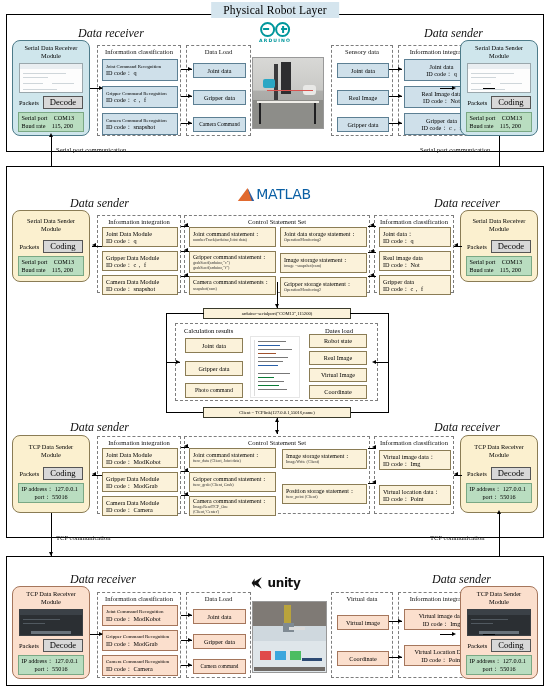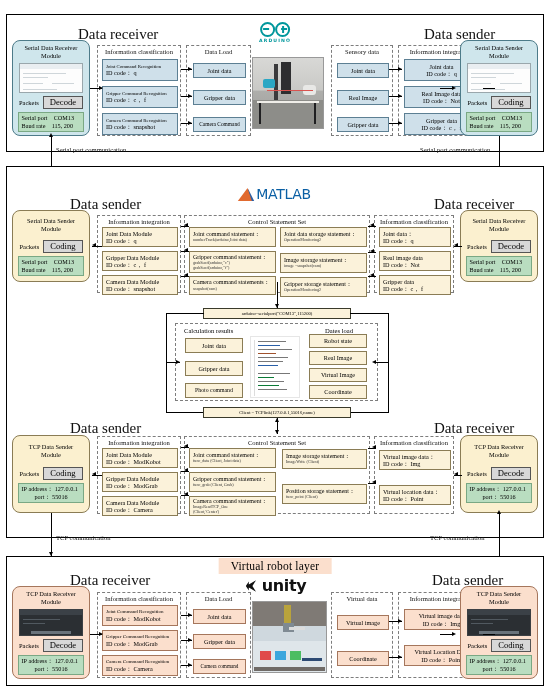--- a/index.html
+++ b/index.html
@@ -44,24 +44,24 @@
   .mat-tri { width:0;height:0; border-left:7px solid transparent; border-right:7px solid transparent;
              border-bottom:13px solid #e16a2f; transform:skewX(-12deg); }
   .mat-tri2 { width:0;height:0; margin-left:-11px;
              border-left:6px solid transparent; border-right:6px solid transparent;
              border-bottom:12px solid #2a5fa5; }
   .mat-txt { font-family:"DejaVu Sans", sans-serif; font-size:14px; color:#0a5fa4; font-weight:500; letter-spacing:-.3px; }
 
   .uni-row { display:flex; align-items:center; gap:4px; }
   .uni-mark { width:14px; height:14px; position:relative; }
   .uni-mark svg { display:block; }
-  .uni-txt { font-family:"DejaVu Sans", sans-serif; font-size:16px; font-weight:bold; color:#111; letter-spacing:-.4px; }
+  .uni-txt { font-family:"DejaVu Sans", sans-serif; font-size:12px; font-weight:bold; color:#111; letter-spacing:-.4px; }
 
   
-  .cap { position:absolute; font-size:15px; color:#111; white-space:nowrap; z-index:5; }
+  .cap { position:absolute; font-size:12px; color:#111; white-space:nowrap; z-index:5;font-style:italic; }
 
   
   .group { position:absolute; border:1px dashed #7d7d7d; }
   .group > .glabel { position:absolute; top:2px; left:50%; transform:translateX(-50%);
      font-size:6.6px; white-space:nowrap; color:#111; background:transparent; }
 
   
   .nd { position:absolute; border:1px solid #4b4b4b; display:flex; flex-direction:column;
         justify-content:center; padding:1px 3px; }
   .nd .l1 { font-size:6.2px; line-height:1.18; white-space:nowrap; }
@@ -116,20 +116,21 @@
 </style>
 </head>
 <body>
 
 <div class="page">
 
   <div class="layer" id="layer-physical"></div>
   <div class="layer" id="layer-matlab"></div>
   <div class="layer" id="layer-virtual"></div>
 
+  <div class="layer-title" id="title-physical">Physical Robot Layer</div>
   <div class="logo" id="logo-arduino">
     <div class="ard-mark">
       <div class="ard-inf">
         <div class="c l"></div>
           <div class="c r"></div>
         <div class="bar h1"></div>
           <div class="bar h2"></div>
           <div class="bar v"></div>
       </div>
     </div>
@@ -139,21 +140,20 @@
   <div class="logo" id="logo-matlab">
     <div class="mat-row">
       <span style="display:flex;align-items:flex-end;">
         <span class="mat-tri"></span>
           <span class="mat-tri2"></span>
       </span>
       <span class="mat-txt">MATLAB</span>
     </div>
   </div>
 
-  <div class="layer-title" id="title-virtual">Virtual robot layer</div>
   <div class="logo" id="logo-unity">
     <div class="uni-row">
       <span class="uni-mark">
         <svg width="14" height="14" viewBox="0 0 14 14">
             <path d="M12.2 1.3 L5 5.6 L5 2.4 L2 7 L5 11.6 L5 8.4 L12.2 12.7 L8.6 7 Z" fill="#111"></path>
           </svg>
       </span>
       <span class="uni-txt">unity</span>
     </div>
   </div>

